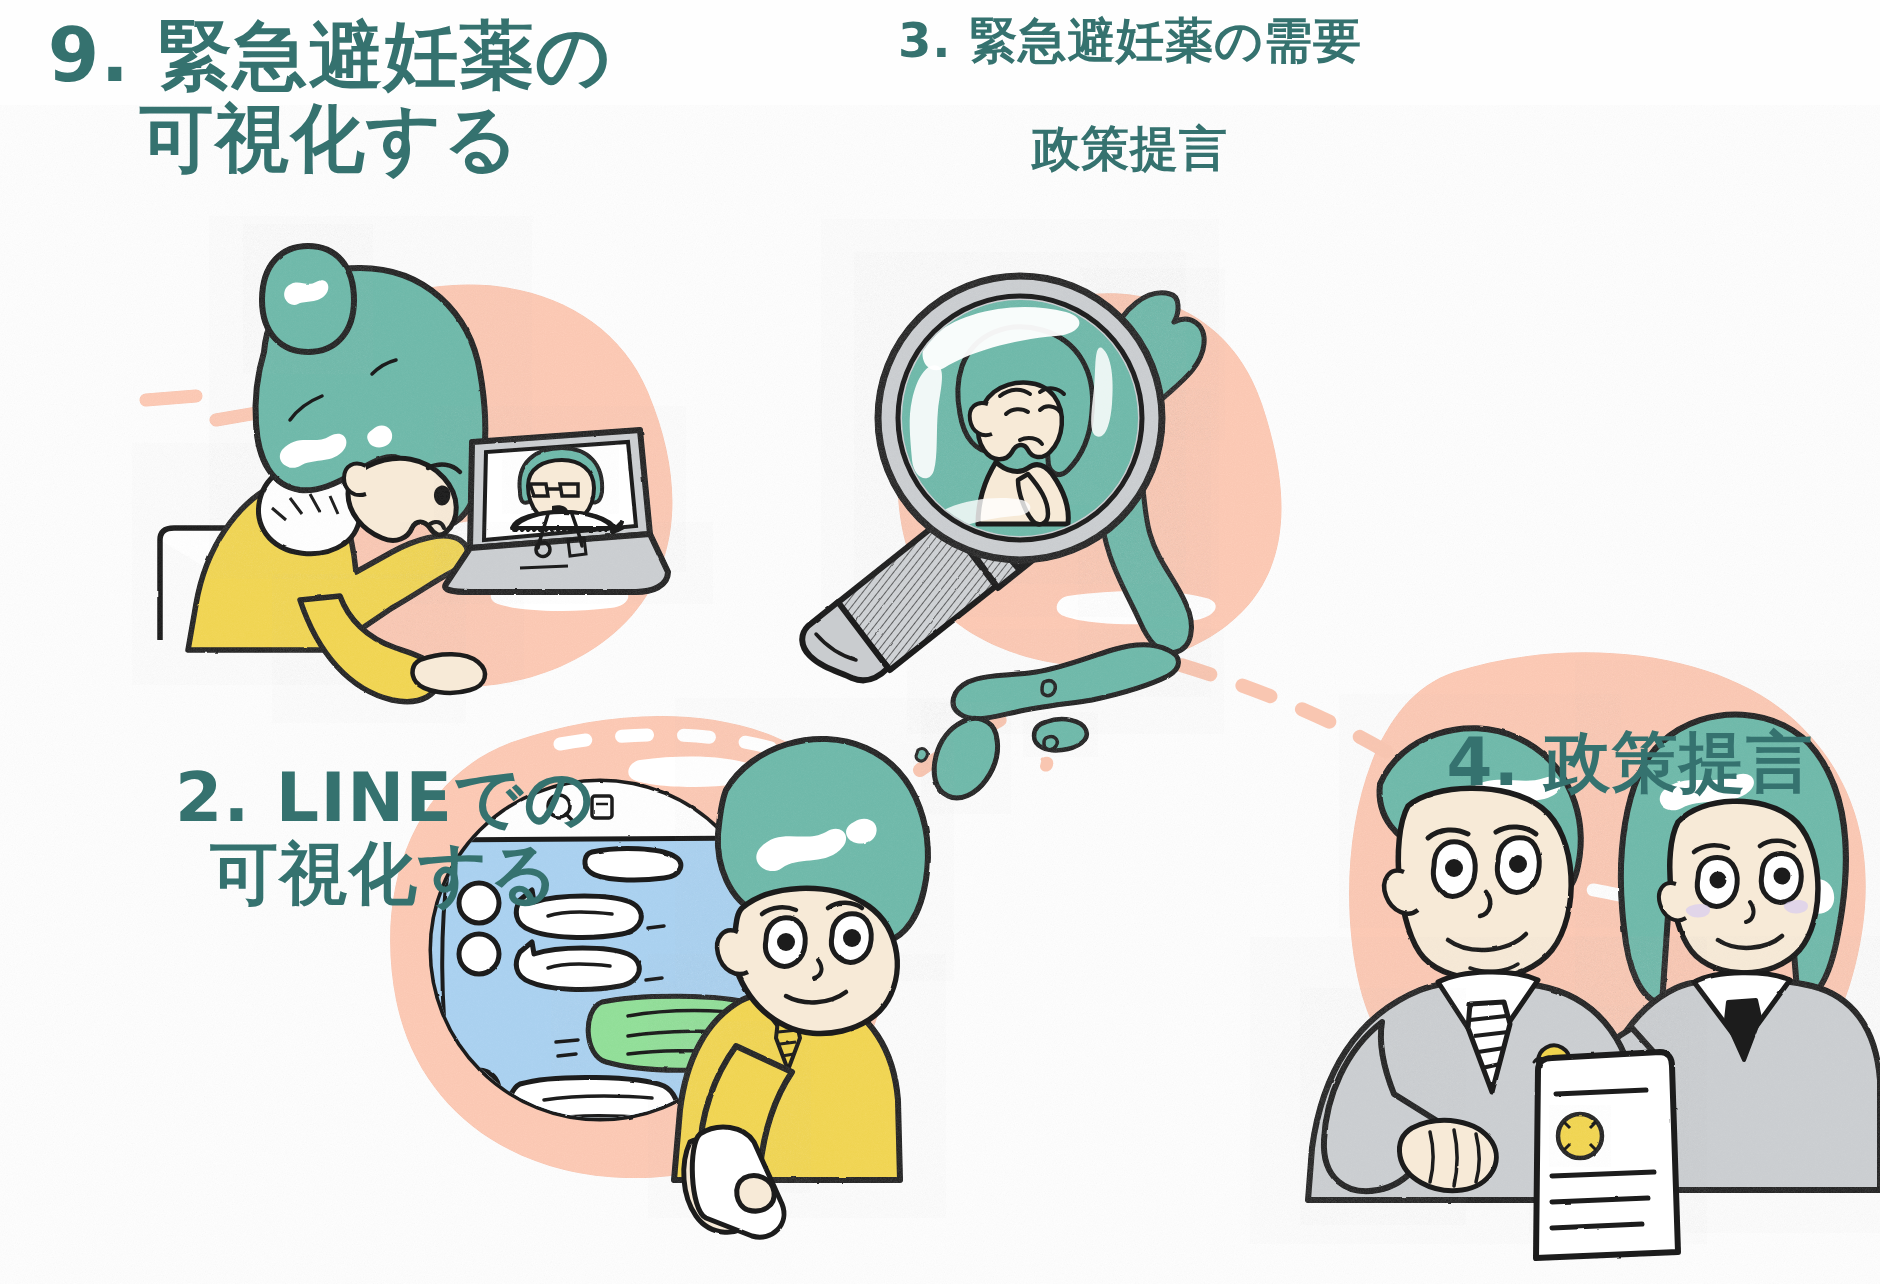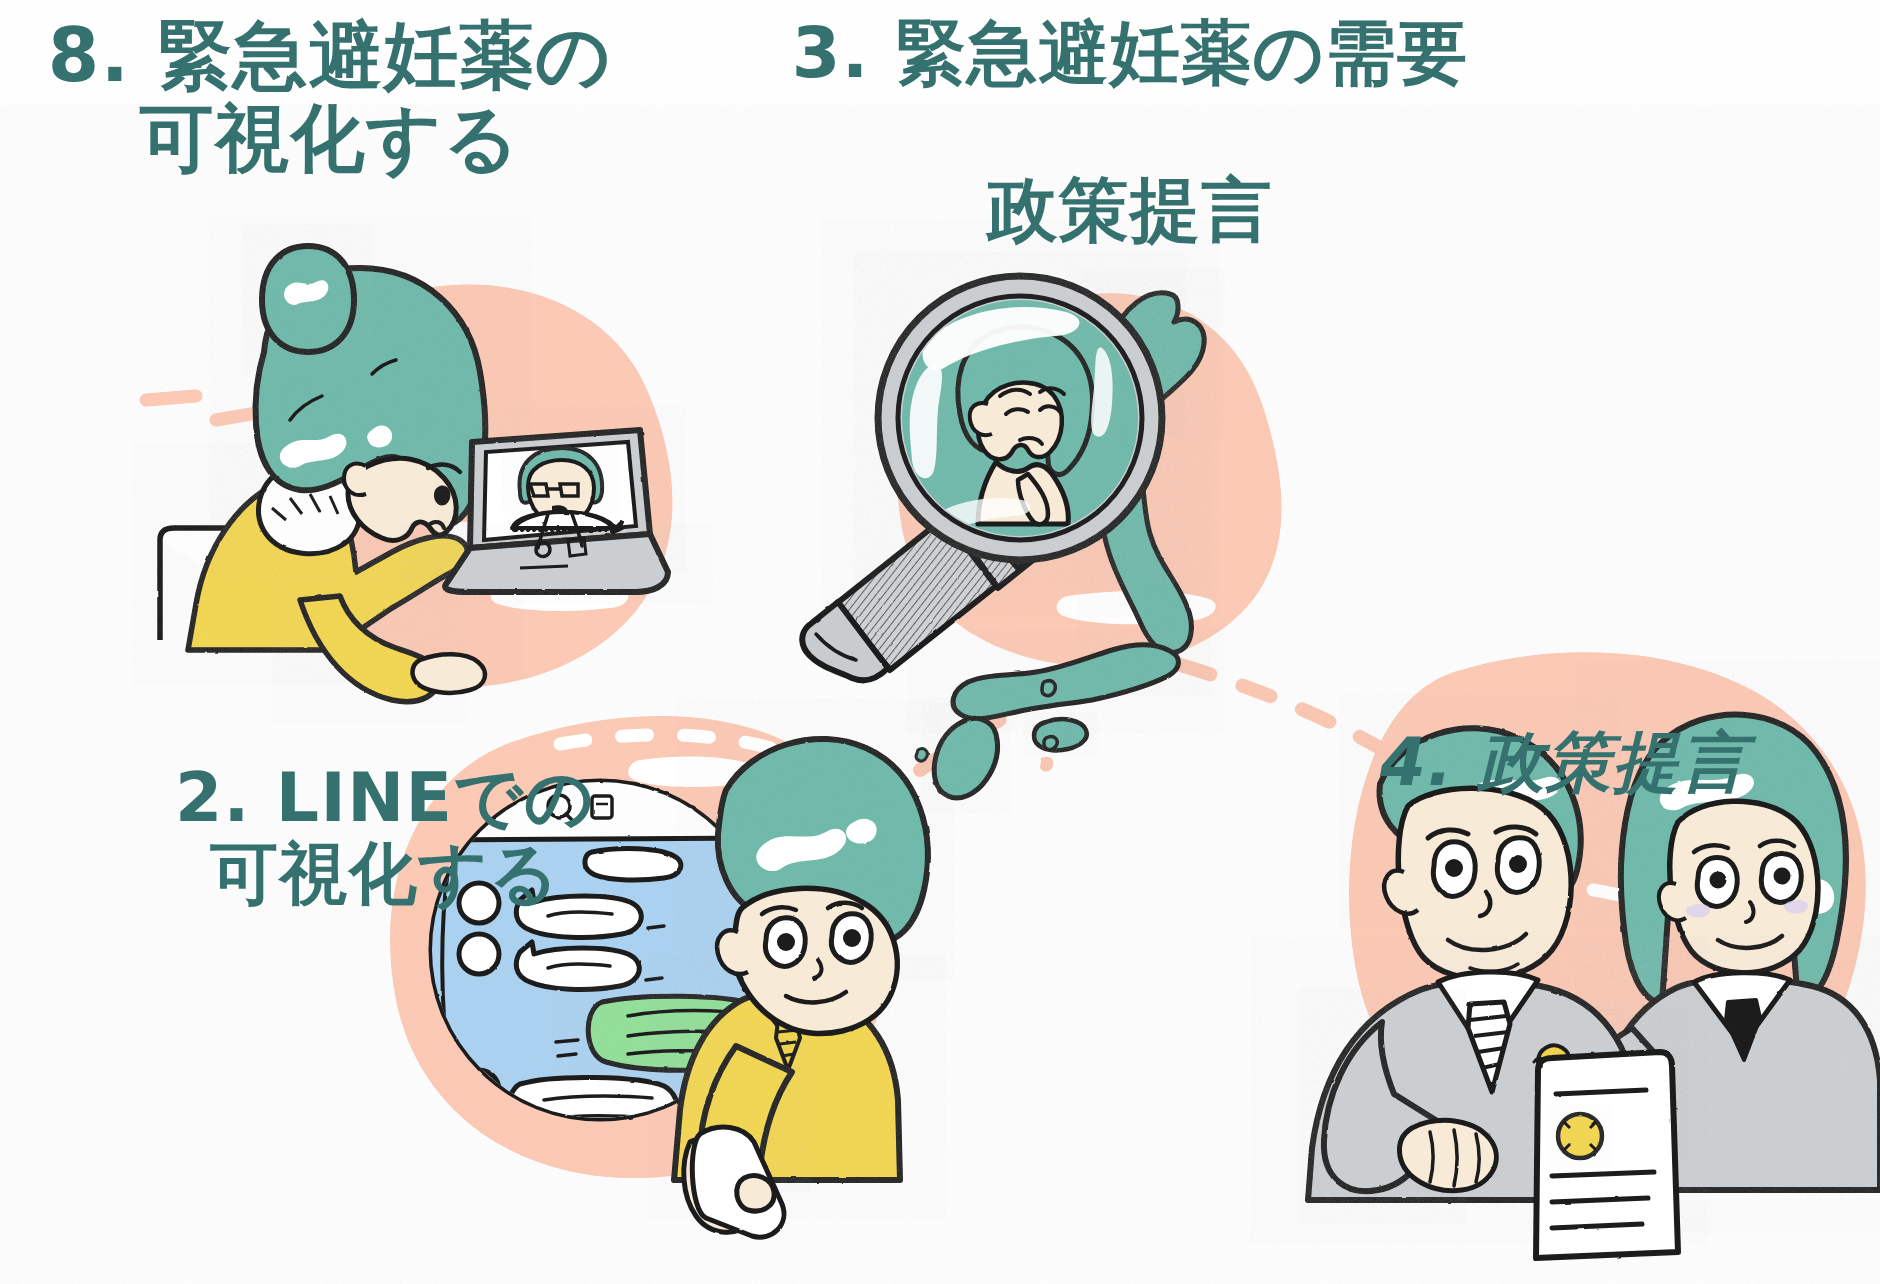--- a/index.html
+++ b/index.html
@@ -10,22 +10,22 @@
     background:#fefefe;
   }
   #stage{position:absolute;inset:0;width:1880px;height:1284px;}
   .hdg{
     position:absolute;color:#35726f;font-weight:700;
     line-height:1.12;letter-spacing:.02em;white-space:pre;
     font-family:"DejaVu Sans","Liberation Sans",sans-serif;
   }
   #h1{left:10px;top:14px;font-size:74px;text-align:center;width:640px;}
   #h2{left:170px;top:760px;font-size:68px;text-align:center;width:430px;}
-  #h3{left:780px;top:14px;font-size:70px;text-align:center;width:700px;}
-  #h4{left:1380px;top:726px;font-size:66px;text-align:left;width:500px;font-style:italic;}
+  #h3{left:780px;top:14px;font-size:48px;text-align:center;width:700px;}
+  #h4{left:1380px;top:726px;font-size:66px;text-align:center;width:500px;}
   svg{position:absolute;left:0;top:0;}
   .nosel{user-select:none;}
 </style>
 </head>
 <body>
 
 <div id="stage">
 
   <svg width="1880" height="1284" viewBox="0 0 1880 1284" class="nosel" xmlns="http://www.w3.org/2000/svg">
     <defs>
@@ -372,21 +372,21 @@
         <path fill="none" stroke="#1c1c1c" stroke-width="5" stroke-linecap="round" d="M1556 1094 L1646 1090"></path>
         <circle cx="1580" cy="1136" r="22" fill="#efd34e" stroke="#1c1c1c" stroke-width="4.5" filter="url(#grain2)"></circle>
         <path fill="none" stroke="#1c1c1c" stroke-width="3" d="M1564 1122 L1570 1128 M1596 1122 L1590 1128 M1564 1150 L1570 1144 M1596 1150 L1590 1144"></path>
         <path fill="none" stroke="#1c1c1c" stroke-width="5" stroke-linecap="round" d="M1552 1176 L1654 1172"></path>
         <path fill="none" stroke="#1c1c1c" stroke-width="5" stroke-linecap="round" d="M1552 1202 L1648 1198"></path>
         <path fill="none" stroke="#1c1c1c" stroke-width="5" stroke-linecap="round" d="M1552 1228 L1642 1224"></path>
       </g>
     </g>
   </svg>
 
-  <div class="hdg" id="h1"><span>8. 緊急避妊薬の</span><br><span>可視化する</span></div>
+  <div class="hdg" id="h1"><span>9. 緊急避妊薬の</span><br><span>可視化する</span></div>
 
   <div class="hdg" id="h2"><span>2. LINEでの</span><br><span>可視化する</span></div>
 
   <div class="hdg" id="h3"><span>3. 緊急避妊薬の需要</span><br><br><span>政策提言</span></div>
 
   <div class="hdg" id="h4"><span>4. 政策提言</span></div>
 
 </div>
 
 </body></html>

